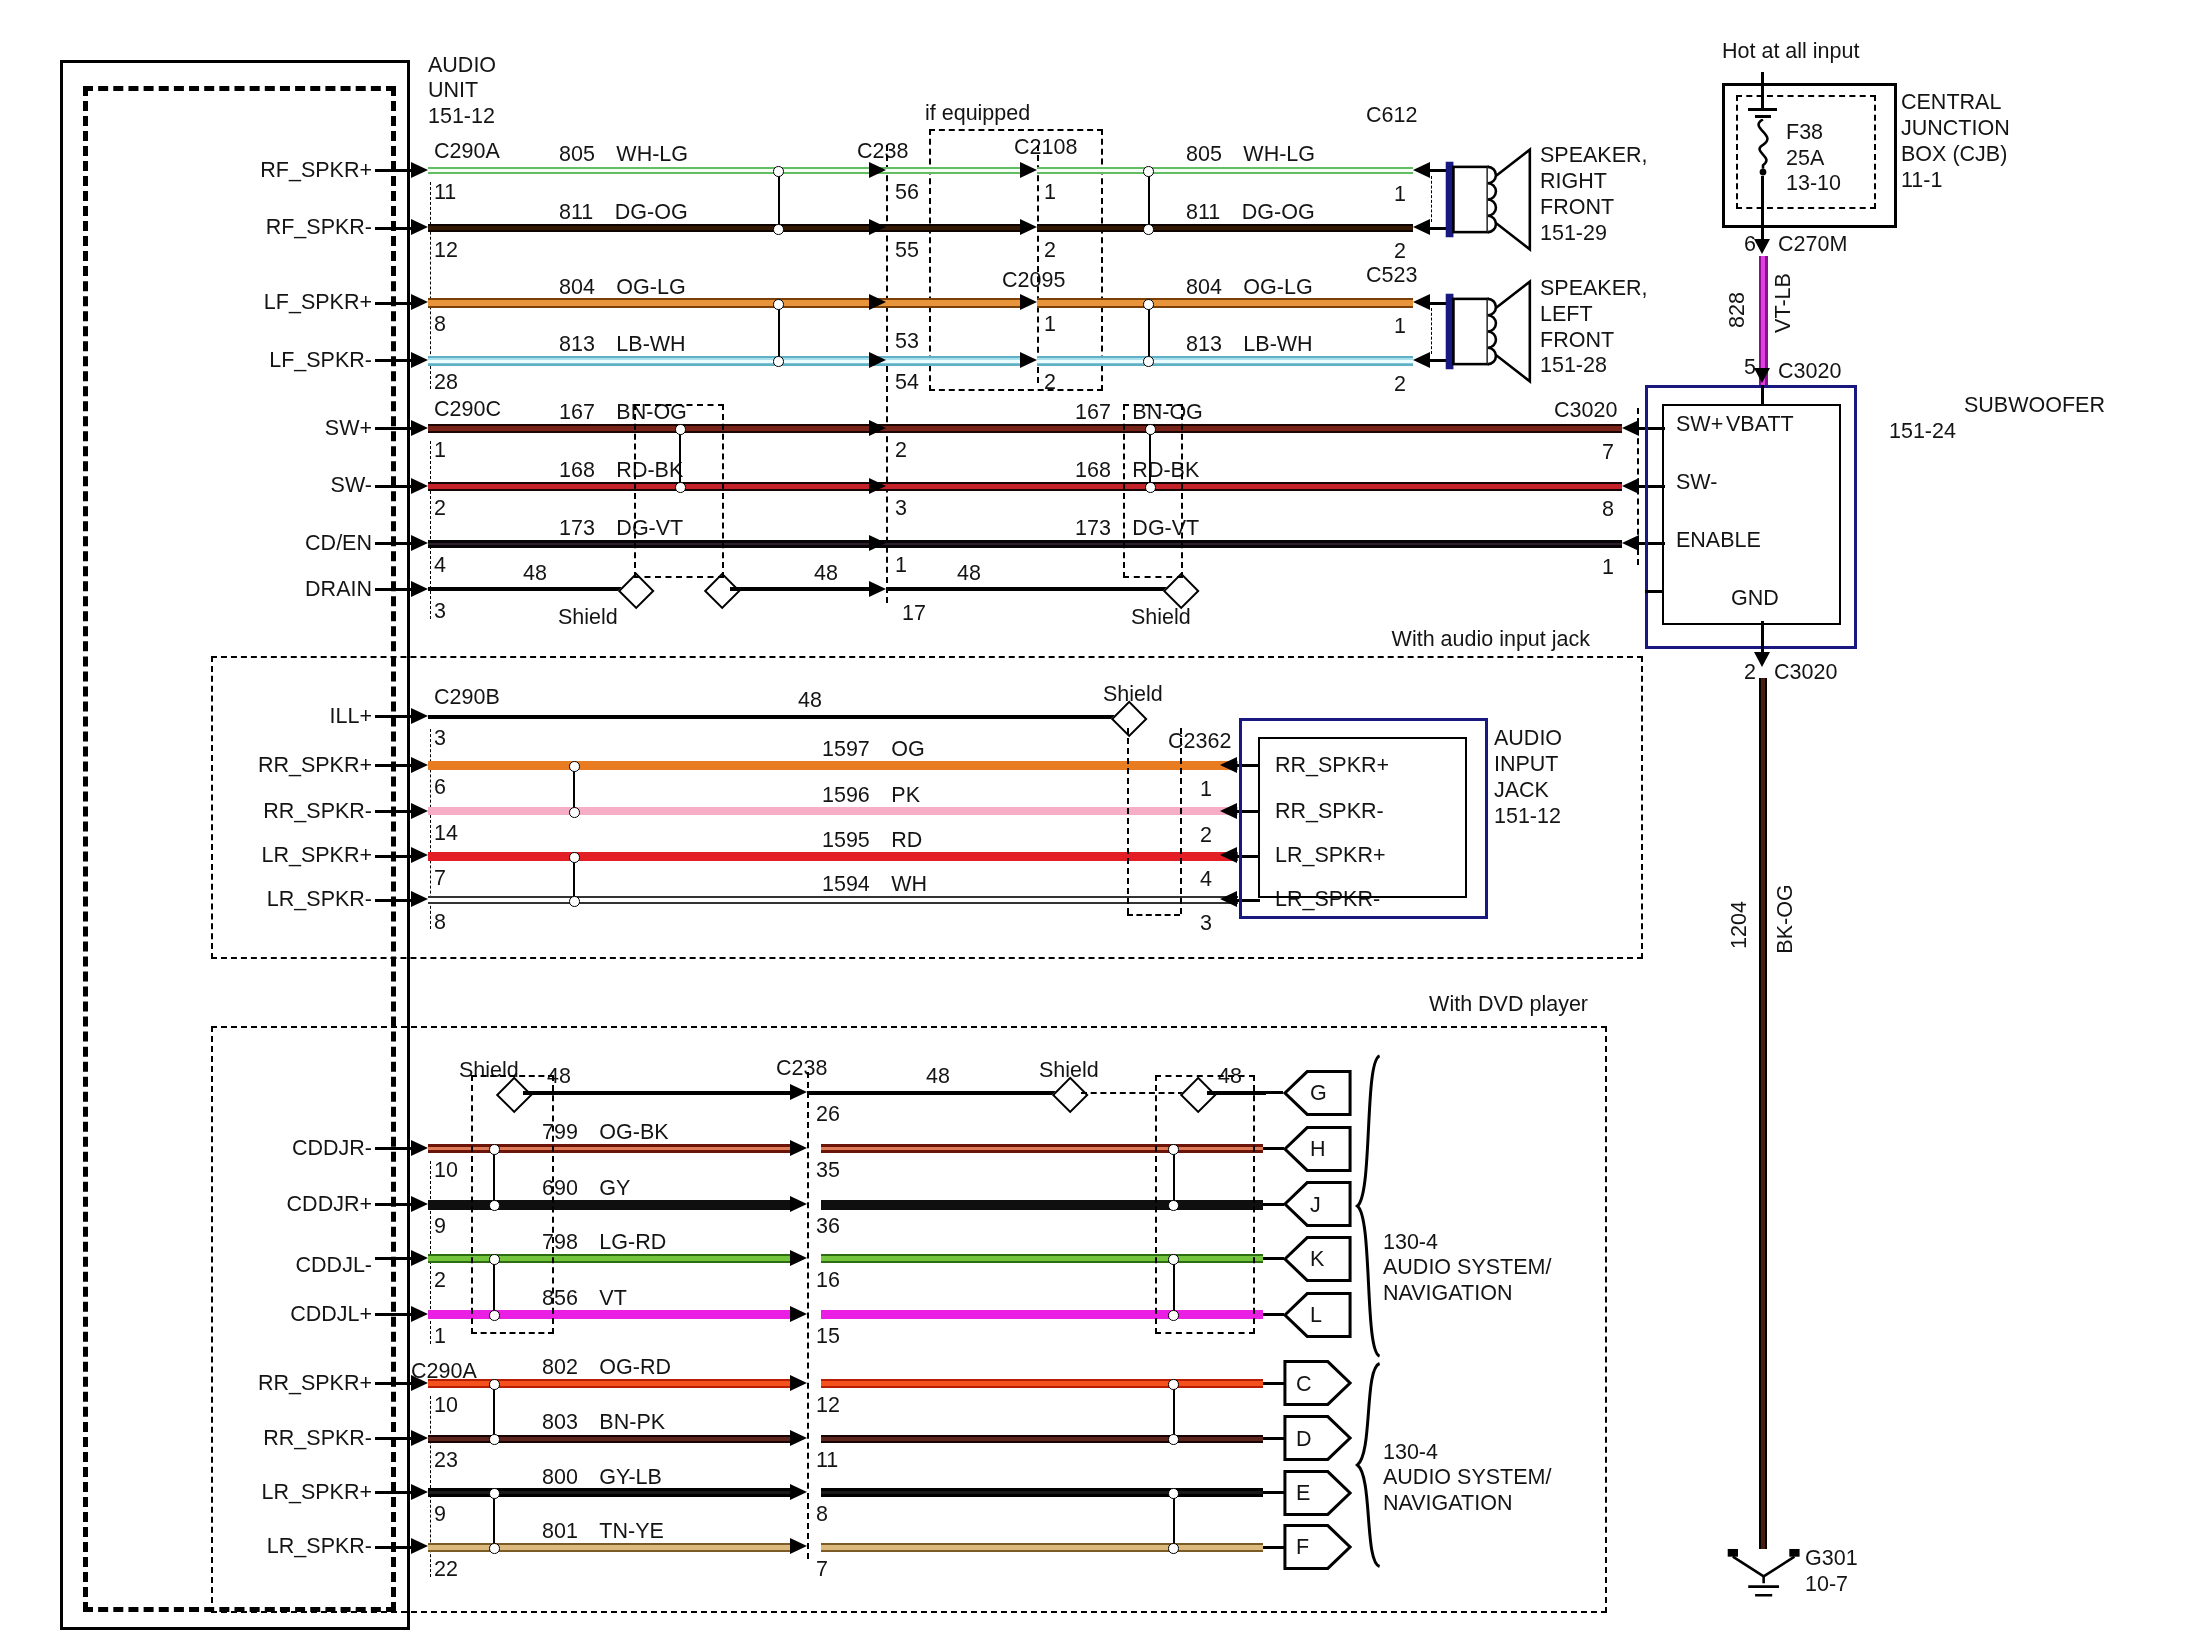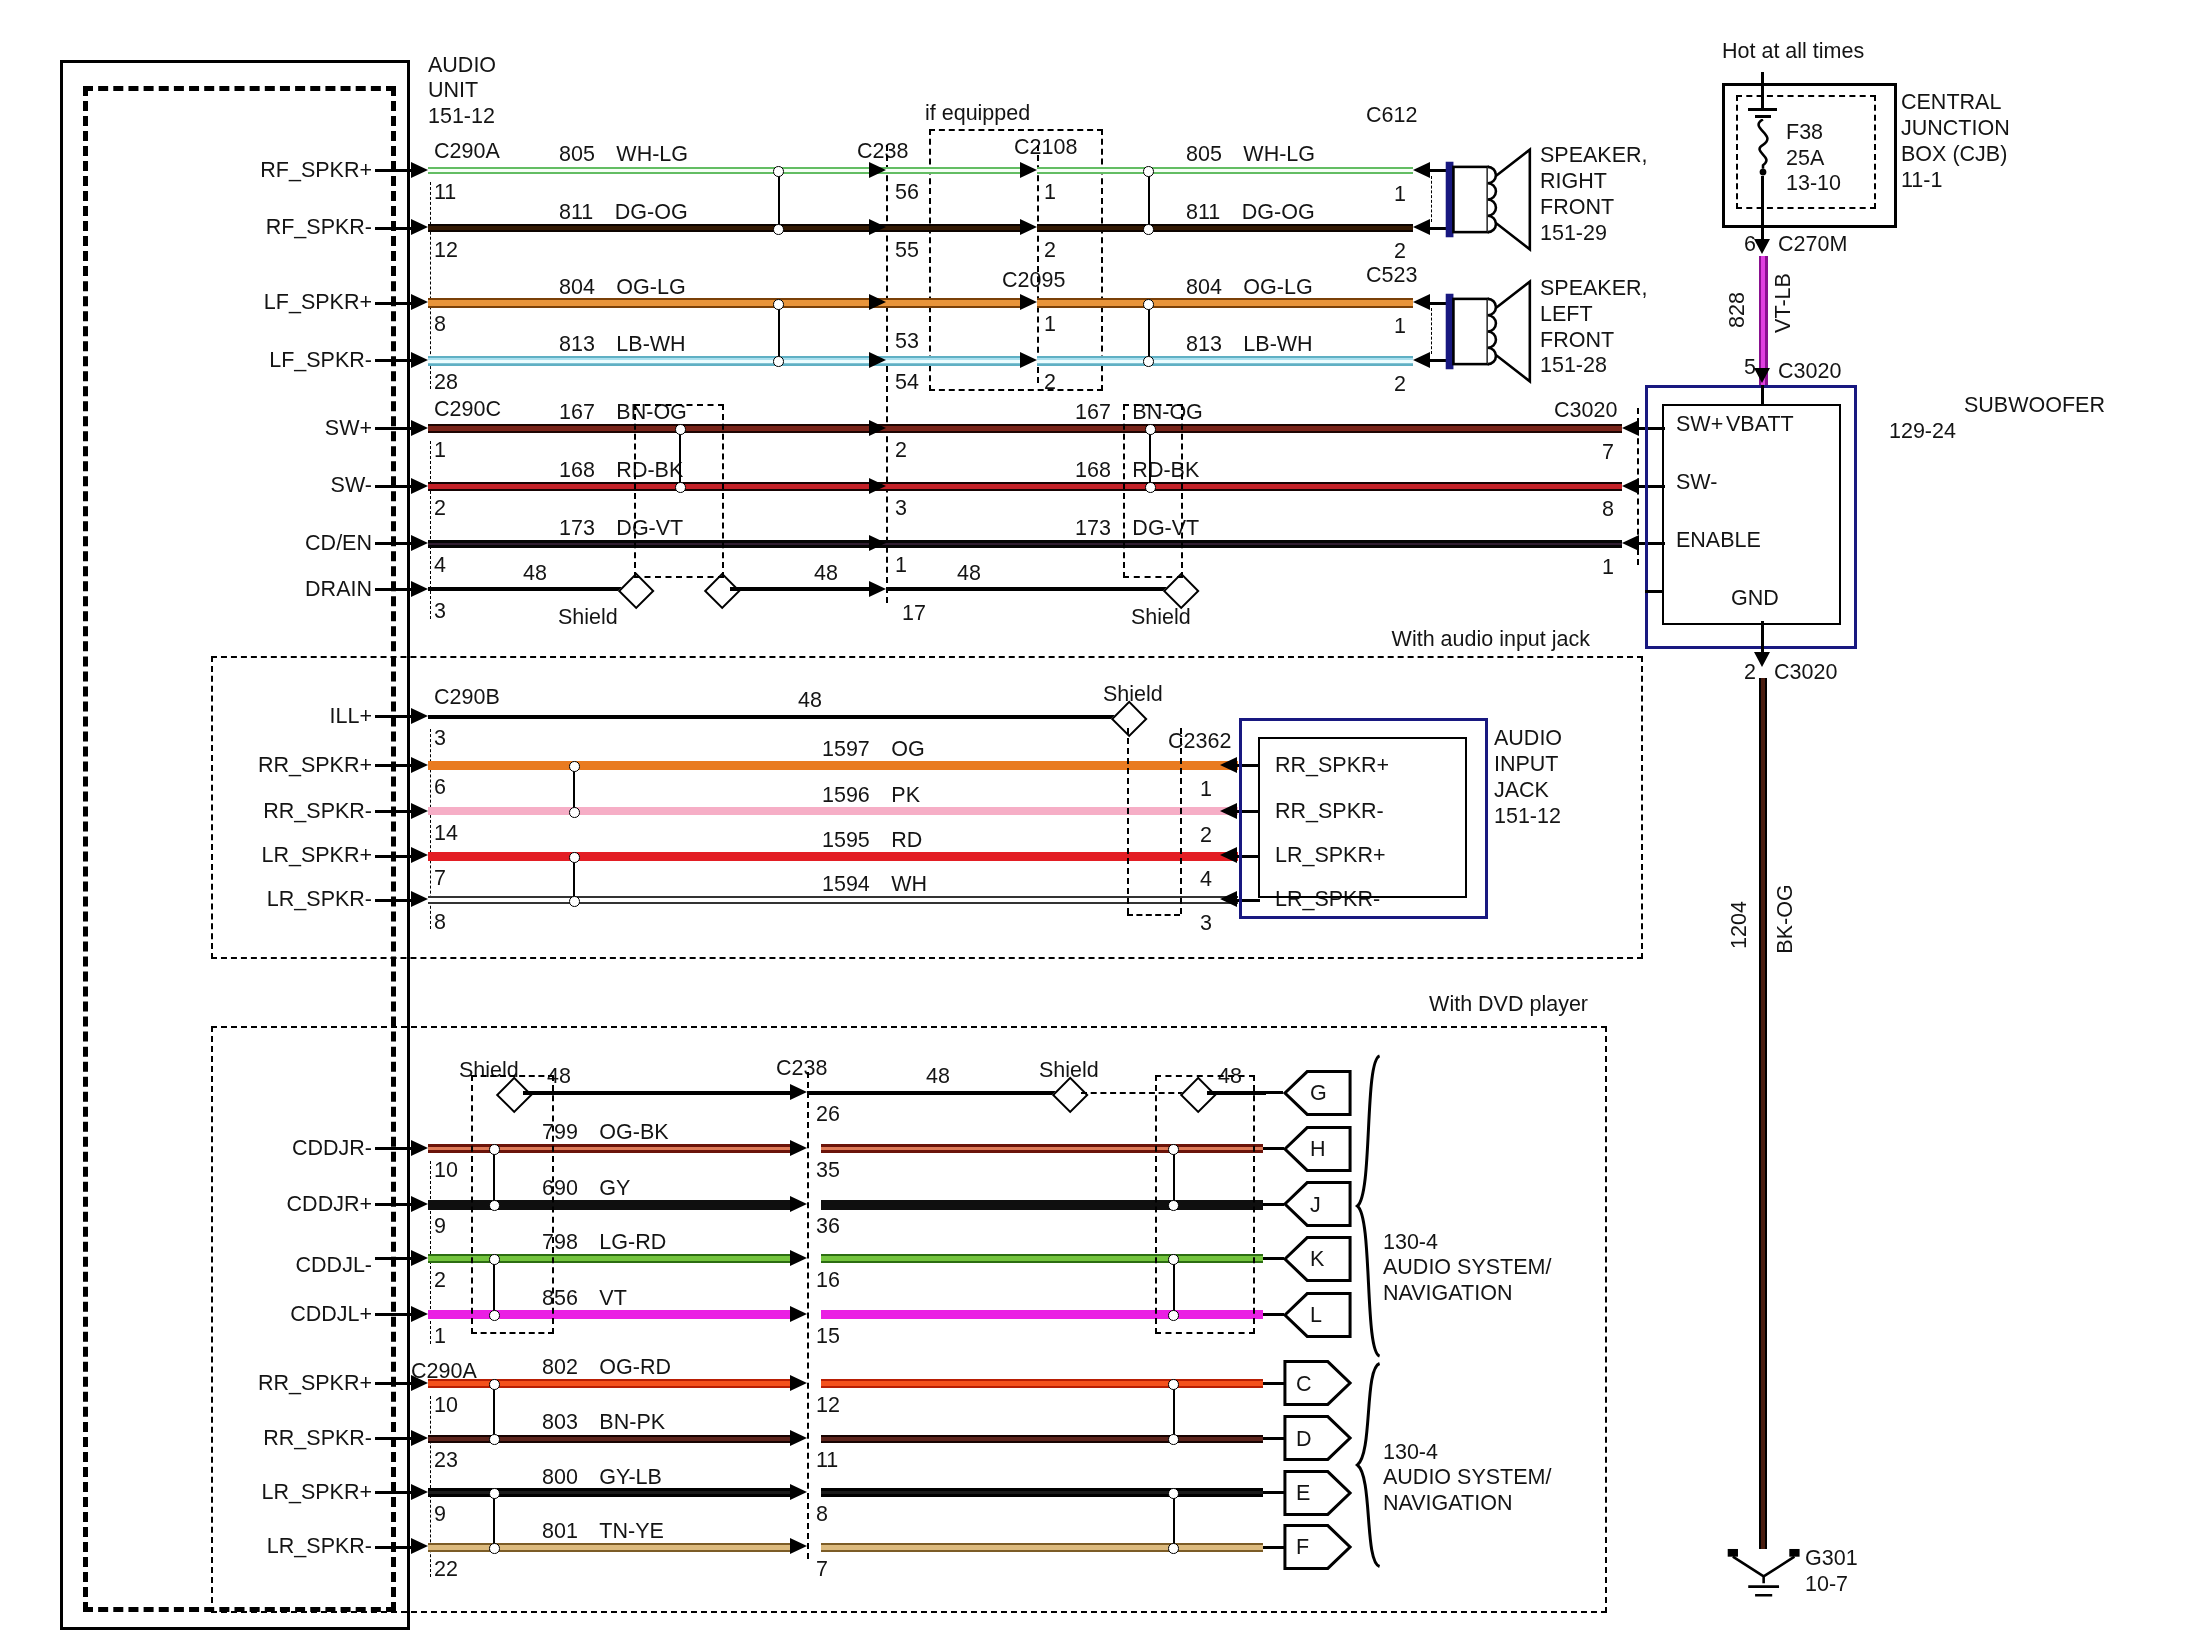--- a/index.html
+++ b/index.html
@@ -441,21 +441,21 @@
     <div class="abs knot" style="left: 1168px; top: 1543px;"></div>
     <svg width="29" height="208" viewBox="0 0 34 242" style="position: absolute; left: 1354px; top: 1361px;">
       <path d="M30,2 C12,8 22,107 4,121 C22,135 12,234 30,240" stroke="#000" stroke-width="3.5" fill="none"></path>
     </svg>
     <div class="abs lbl" style="top: 1439px; left: 1383px;">130-4</div>
     <div class="abs lbl" style="top: 1464px; left: 1383px;">AUDIO SYSTEM/</div>
     <div class="abs lbl" style="top: 1490px; left: 1383px;">NAVIGATION</div>
     <div class="abs" style="left: 1645px; top: 385px; width: 206px; height: 258px; border: 3.4px solid rgb(24, 24, 128);"></div>
     <div class="abs" style="left: 1662px; top: 404px; width: 175px; height: 217px; border: 2.2px solid rgb(0, 0, 0);"></div>
     <div class="abs lbl" style="top: 392px; left: 1964px;">SUBWOOFER</div>
-    <div class="abs lbl" style="top: 418px; left: 1889px;">129-24</div>
+    <div class="abs lbl" style="top: 418px; left: 1889px;">151-24</div>
     <div class="abs lbl" style="top: 411px; left: 1676px;">SW+</div>
     <div class="abs lbl" style="top: 411px; left: 1726px;">VBATT</div>
     <div class="abs lbl" style="top: 469px; left: 1676px;">SW-</div>
     <div class="abs lbl" style="top: 527px; left: 1676px;">ENABLE</div>
     <div class="abs lbl" style="top: 585px; left: 1731px;">GND</div>
     <div class="abs" style="left: 1645px; top: 590px; width: 17px; height: 2.6px; background: rgb(0, 0, 0);"></div>
     <div class="abs" style="left: 1761px; top: 385px; width: 3.4px; height: 20.6px; background: rgb(0, 0, 0);"></div>
     <div class="abs" style="left: 1761px; top: 621px; width: 3.4px; height: 31px; background: rgb(0, 0, 0);"></div>
     <div class="abs arrD" style="left: 1754px; top: 652px;"></div>
     <div class="abs lbl" style="top: 659px; right: 447px;">2</div>
@@ -463,21 +463,21 @@
     <div class="abs" style="left: 1759px; top: 678px; width: 7.7px; height: 871px; background: linear-gradient(90deg, rgb(0, 0, 0) 0px, rgb(0, 0, 0) 2.2px, rgb(74, 29, 16) 2.2px, rgb(74, 29, 16) 5.6px, rgb(0, 0, 0) 5.6px, rgb(0, 0, 0) 7.7px);"></div>
     <div class="abs lbl rot ctr" style="left: 1691px; top: 912px; width: 95px;">1204</div>
     <div class="abs lbl rot ctr" style="left: 1737px; top: 906px; width: 95px;">BK-OG</div>
     <svg width="77" height="57" viewBox="0 0 90 66" style="position: absolute; left: 1726px; top: 1547px;">
       <rect x="2" y="2" width="12" height="9" fill="#000"></rect>
       <rect x="74" y="2" width="12" height="9" fill="#000"></rect>
       <path d="M8,11 L44,34 M80,11 L44,34 M44,34 L44,42 M26,46 L62,46 M34,56 L54,56" stroke="#000" stroke-width="3" fill="none"></path>
     </svg>
     <div class="abs lbl" style="top: 1545px; left: 1805px;">G301</div>
     <div class="abs lbl" style="top: 1571px; left: 1805px;">10-7</div>
-    <div class="abs lbl" style="top: 38px; left: 1722px;">Hot at all times</div>
+    <div class="abs lbl" style="top: 38px; left: 1722px;">Hot at all input</div>
     <div class="abs" style="left: 1761px; top: 72px; width: 3.4px; height: 38px; background: rgb(0, 0, 0);"></div>
     <div class="abs" style="left: 1722px; top: 83px; width: 169px; height: 139px; border: 3px solid rgb(0, 0, 0);"></div>
     <div class="abs" style="left: 1736px; top: 95px; width: 136px; height: 110px; border: 2.2px dashed rgb(0, 0, 0);"></div>
     <div class="abs" style="left: 1748px; top: 108px; width: 29px; height: 2.6px; background: rgb(0, 0, 0);"></div>
     <div class="abs" style="left: 1755px; top: 115px; width: 15.5px; height: 2.6px; background: rgb(0, 0, 0);"></div>
     <svg width="34" height="62" viewBox="0 0 40 72" style="position: absolute; left: 1746px; top: 119px;">
       <path d="M20,0 C2,10 38,18 20,30 C6,38 34,44 20,54 L20,58" stroke="#000" stroke-width="3" fill="none"></path>
       <circle cx="20" cy="62" r="4" fill="#000"></circle>
     </svg>
     <div class="abs lbl" style="top: 119px; left: 1786px;">F38</div>

